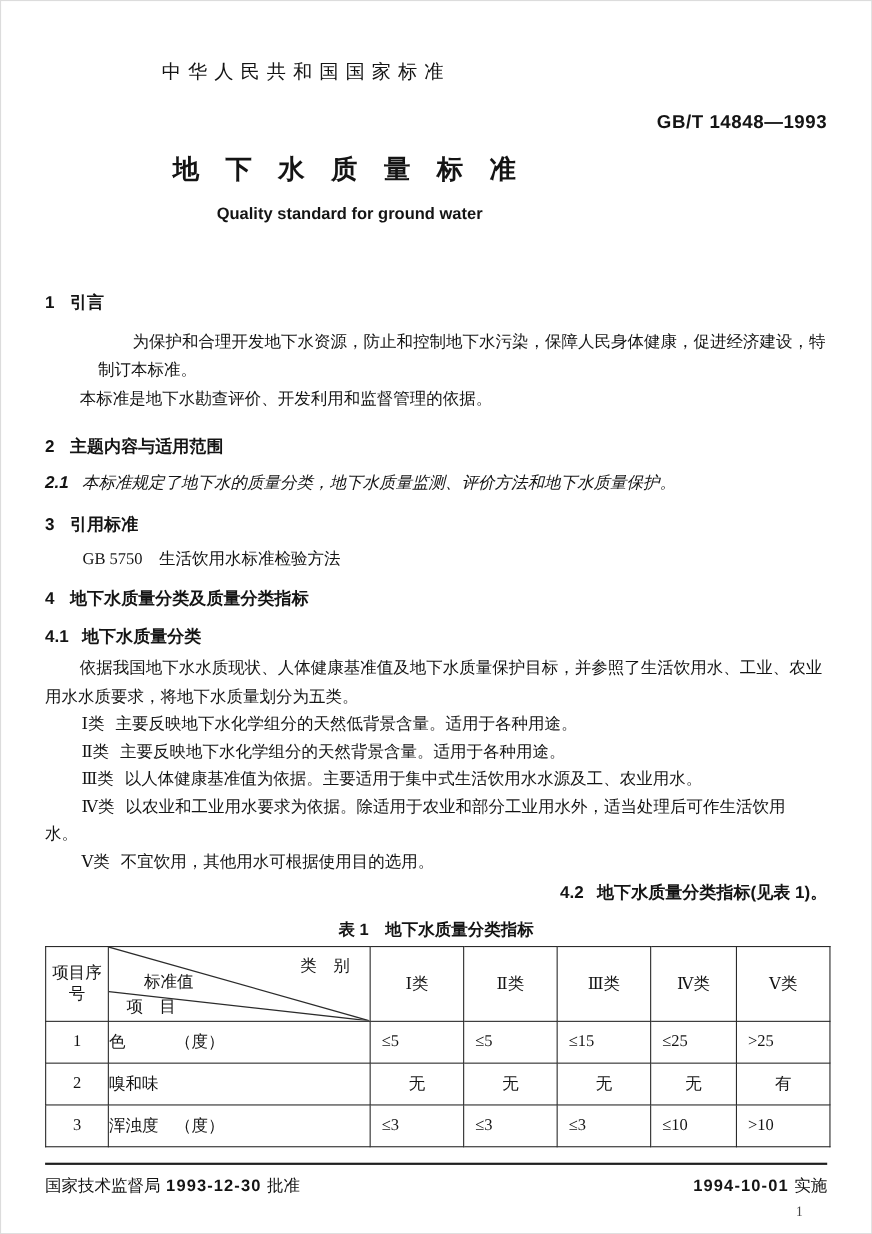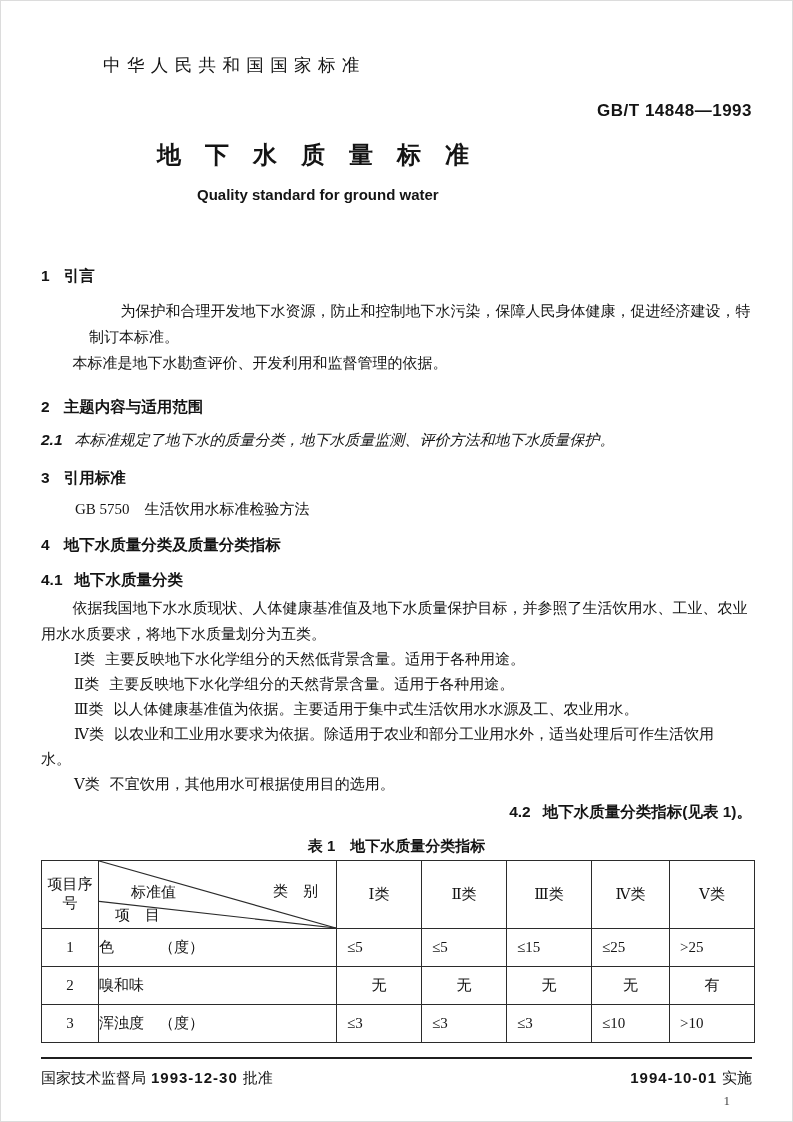--- a/index.html
+++ b/index.html
@@ -5,21 +5,21 @@
   * { margin:0; padding:0; box-sizing:border-box; }
   html,body { background:#f2f2f2; }
   body { font-family:"Liberation Serif","DejaVu Serif",serif; color:#141414; }
   .page {
     width:793px; height:1122px; margin:0 auto; background:#ffffff;
     border:1px solid #dcdcdc; position:relative; overflow:hidden;
     padding:52px 40px 0;
   }
 
   
-  .hdr-national { font-size:17.5px; letter-spacing:1px; margin-left:62px; white-space:nowrap; }
+  .hdr-national { font-size:17.5px; letter-spacing:1px; margin-left:106px; white-space:nowrap; }
   .hdr-number {
     text-align:right; margin-top:24px; font-family:"Liberation Sans","DejaVu Sans",sans-serif;
     font-weight:700; font-size:17px; letter-spacing:0.5px;
   }
   .hdr-title { margin-top:20px; margin-left:116px; font-size:24px; font-weight:700; line-height:1.2; white-space:nowrap; }
   .hdr-subtitle {
     margin-top:16px; margin-left:156px; font-family:"Liberation Sans","DejaVu Sans",sans-serif;
     font-weight:700; font-size:15px;
   }
 
@@ -55,21 +55,21 @@
   table.data-table { margin-top:4px; border-collapse:collapse; width:713px; table-layout:fixed; }
   .data-table td {
     border:1.5px solid #2b2b2b; font-size:15px; height:38px;
     vertical-align:middle; text-align:center; overflow:hidden;
   }
   .head-row td { height:68px; }
   .c-index-hdr { font-size:13px; }
   .c-diag { position:relative; padding:0; }
   .diag-svg { position:absolute; left:0; top:0; width:100%; height:100%; display:block; }
   .diag-svg line { stroke:#2b2b2b; stroke-width:1.2; }
-  .diag-category { position:absolute; top:21px;  left:174px; white-space:nowrap; }
+  .diag-category { position:absolute; top:8px;  left:174px; white-space:nowrap; }
   .diag-standard { position:absolute; top:22px; left:32px;  white-space:nowrap; }
   .diag-item     { position:absolute; bottom:3px; left:16px; white-space:nowrap; }
   td.c-item-cell { text-align:left; }
   tr.vals-left td.c-val { text-align:left; padding-left:10px; }
   tr.vals-center td.c-val { text-align:center; }
 
   
   .footer { position:absolute; left:40px; right:40px; top:1056px; }
   .footer-rule { height:2px; background:#1f1f1f; }
   .footer-row { display:flex; justify-content:space-between; margin-top:10px; font-size:15px; }

